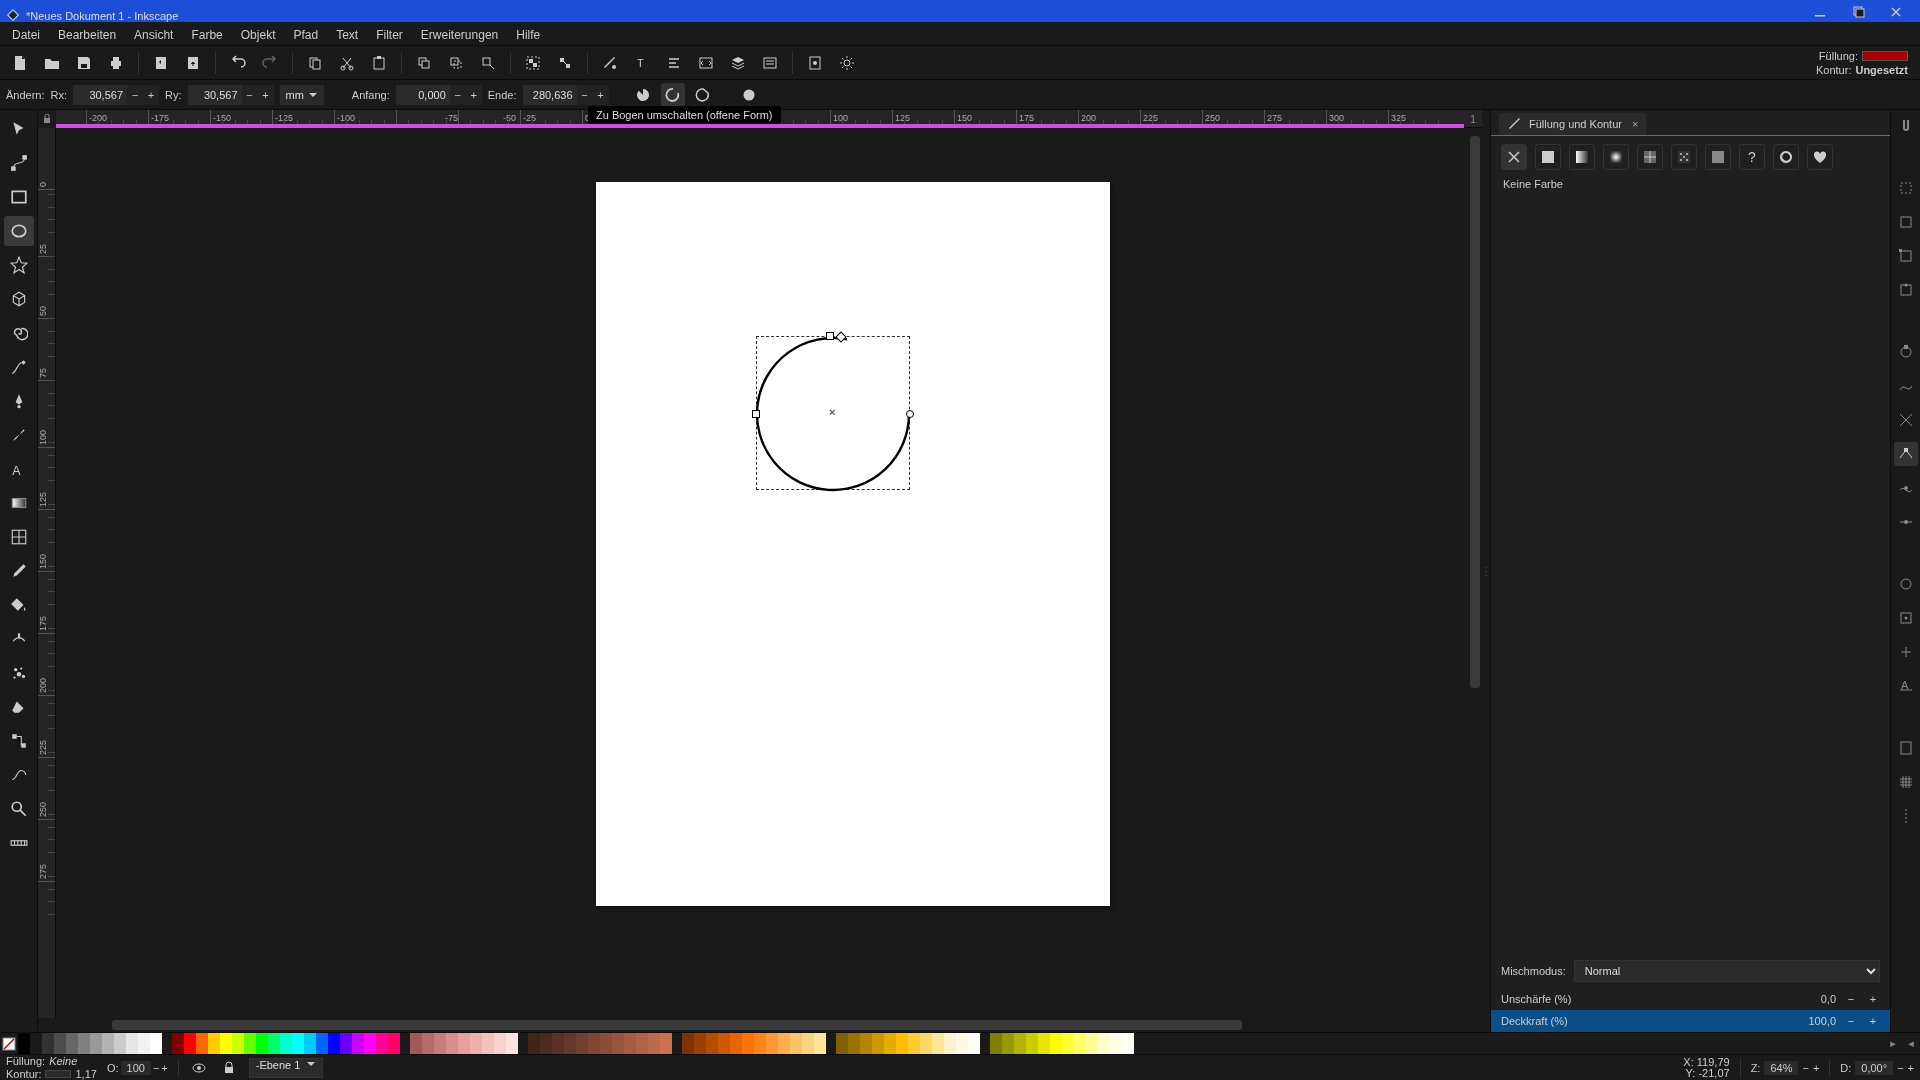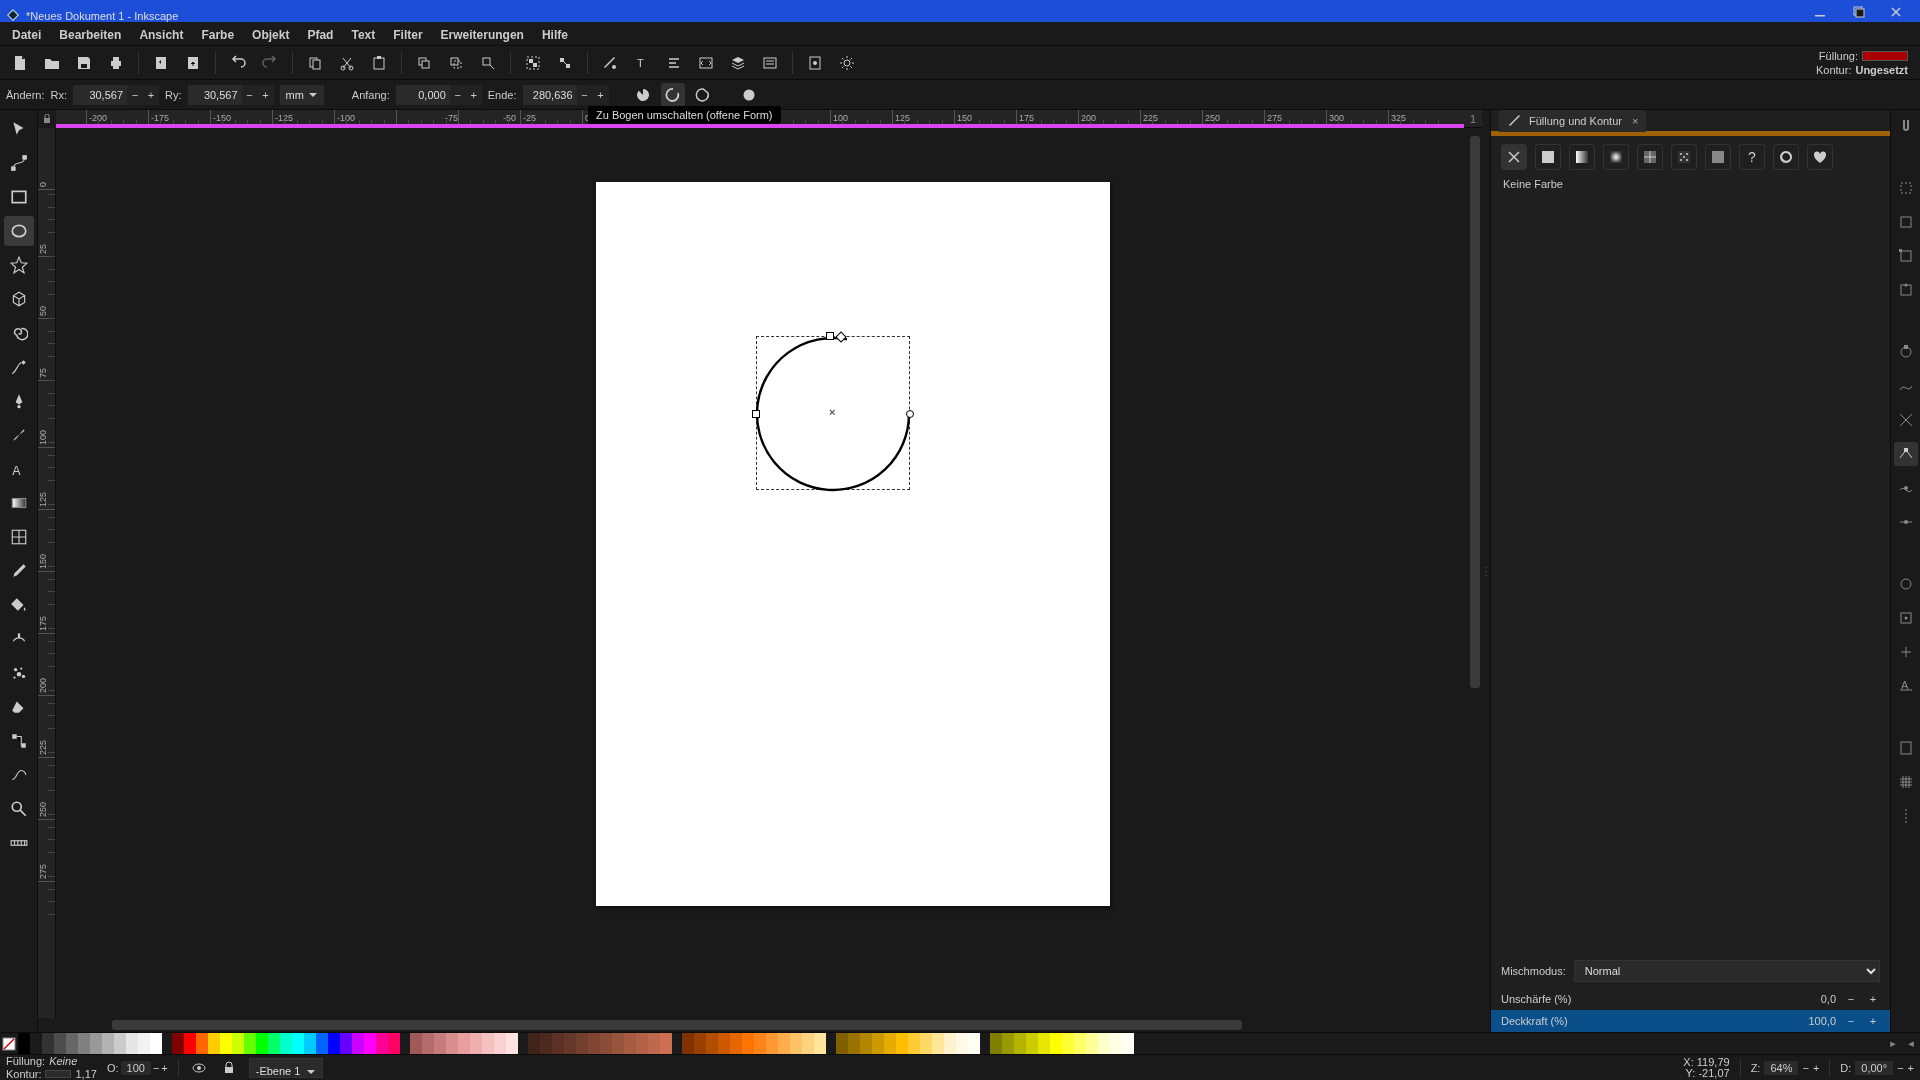--- a/index.html
+++ b/index.html
@@ -7,21 +7,21 @@
 
 
 .titlebar { height: 22px; background: #1d4ed8; display: flex; align-items: flex-end; padding: 0 6px; }
 .titlebar .icon { width: 14px; height: 14px; margin-right: 6px; display:flex; align-items:center; justify-content:center;}
 .titlebar .title { flex: 1; color: #ddd; font-size: 11px; }
 .titlebar .winbtns { display: flex; gap: 2px; }
 .titlebar .winbtn { width: 36px; height: 20px; display: flex; align-items: center; justify-content: center; color: #ccc; }
 
 
 .menubar { height: 24px; background: #1a1a1a; display: flex; align-items: center; padding: 2px 4px 0 4px; gap: 2px; border-bottom: 1px solid #0c0c0c; }
-.menubar .menuitem { padding: 3px 8px; color: #ccc; font-size: 12px; border-radius: 2px; font-weight: bold; }
+.menubar .menuitem { padding: 3px 8px; color: #ccc; font-size: 12px; border-radius: 2px; }
 
 
 .toolbar-main { height: 34px; background: #1a1a1a; display: flex; align-items: center; padding: 0 6px; gap: 4px; border-bottom: 1px solid #0c0c0c; }
 .tbtn { width: 28px; height: 28px; display: flex; align-items: center; justify-content: center; color: #ccc; border-radius: 3px; }
 .tsep { width: 1px; height: 22px; background: #333; margin: 0 4px; }
 .toolbar-main .spacer { flex: 1; }
 .fillstroke-summary { display: flex; flex-direction: column; gap: 2px; margin-right: 6px; font-size: 10px; }
 .fillstroke-summary .row { display:flex; align-items:center; gap:4px; justify-content:flex-end;}
 .fillstroke-summary .swatch { width: 46px; height: 10px; border:1px solid #555;}
 .fillstroke-summary .swatch.red { background:#a00; }
@@ -73,21 +73,21 @@
 .handle.round { border-radius:50%; }
 .center-x { position:absolute; font-size:11px; color:#555; font-weight:bold;}
 
 .vscroll { width:14px; background:#1a1a1a; position:relative;}
 .vscroll .thumb { position:absolute; left:2px; width:10px; background:#3a3a3a; border-radius:3px;}
 
 .grip { width:8px; background:#1a1a1a; display:flex; align-items:center; justify-content:center; color:#555;}
 
 
 .dock { width:400px; background:#1f1f1f; display:flex; flex-direction:column; border-left:1px solid #0c0c0c;}
-.dock-tab { height:26px; display:flex; align-items:flex-start; padding:0 8px; gap:6px; border-bottom:5px solid #a16207;}
+.dock-tab { height:26px; display:flex; align-items:flex-end; padding:0 8px; gap:6px; border-bottom:1px solid #a16207;}
 .dock-tab .tablabel { display:flex; align-items:center; gap:6px; background:#2a2a2a; padding:3px 8px; border-radius:3px 3px 0 0;}
 .dock-tab .closex { color:#aaa; margin-left:4px;}
 .sub-tabs { display:flex; gap:14px; padding:6px 10px; border-bottom:1px solid #111;}
 .sub-tabs .st { display:flex; align-items:center; gap:6px; padding:3px 4px; color:#ccc;}
 .sub-tabs .st .sq { width:12px; height:12px; border:1px solid #888;}
 .sub-tabs .st .sq.fill { background:#fff;}
 .sub-tabs .st.active { border-bottom:2px solid #ccc;}
 .paint-row { display:flex; gap:8px; padding:8px 10px;}
 .paint-row .pb { width:26px; height:26px; border:1px solid #333; display:flex; align-items:center; justify-content:center; color:#ccc; border-radius:3px;}
 .paint-row .pb.sel { background:#333;}
@@ -116,21 +116,21 @@
 .palette-bar .sw { flex:0 0 auto; width:12px; height:100%;}
 .palette-bar .arrow { width:18px; display:flex; align-items:center; justify-content:center; color:#888;}
 
 
 .statusbar { height:26px; background:#1a1a1a; display:flex; align-items:center; padding:0 6px; gap:10px; border-top:1px solid #0c0c0c; font-size:10px; color:#ccc;}
 .statusbar .fs-mini { display:flex; flex-direction:column; gap:1px;}
 .statusbar .fs-mini .r { display:flex; align-items:center; gap:4px;}
 .statusbar .fs-mini .sw { width:26px; height:8px; background:#2a2a2a; border:1px solid #444;}
 .statusbar .o-spin { display:flex; align-items:center; gap:2px;}
 .statusbar .locktog { width:20px; height:20px; display:flex; align-items:center; justify-content:center;}
-.statusbar .layersel { background:#2a2a2a; color:#ddd; border:1px solid #333; height:20px; padding:0 6px; display:flex; align-items:flex-end; gap:6px;}
+.statusbar .layersel { background:#2a2a2a; color:#ddd; border:1px solid #333; height:20px; padding:0 6px; display:flex; align-items:flex-start; gap:6px;}
 .statusbar .big-gap { flex:1;}
 .statusbar .coords { display:flex; flex-direction:column; gap:0; align-items:flex-end; line-height:11px;}
 .statusbar .zoom { display:flex; align-items:center; gap:4px;}
 .statusbar .sep { width:1px; height:18px; background:#333;}
 
 
 .tooltip { position:absolute; background:#000; color:#ddd; padding:3px 8px; font-size:11px; border-radius:2px; white-space:nowrap; z-index:50;}
 
 
 .ic { width:16px; height:16px; }

